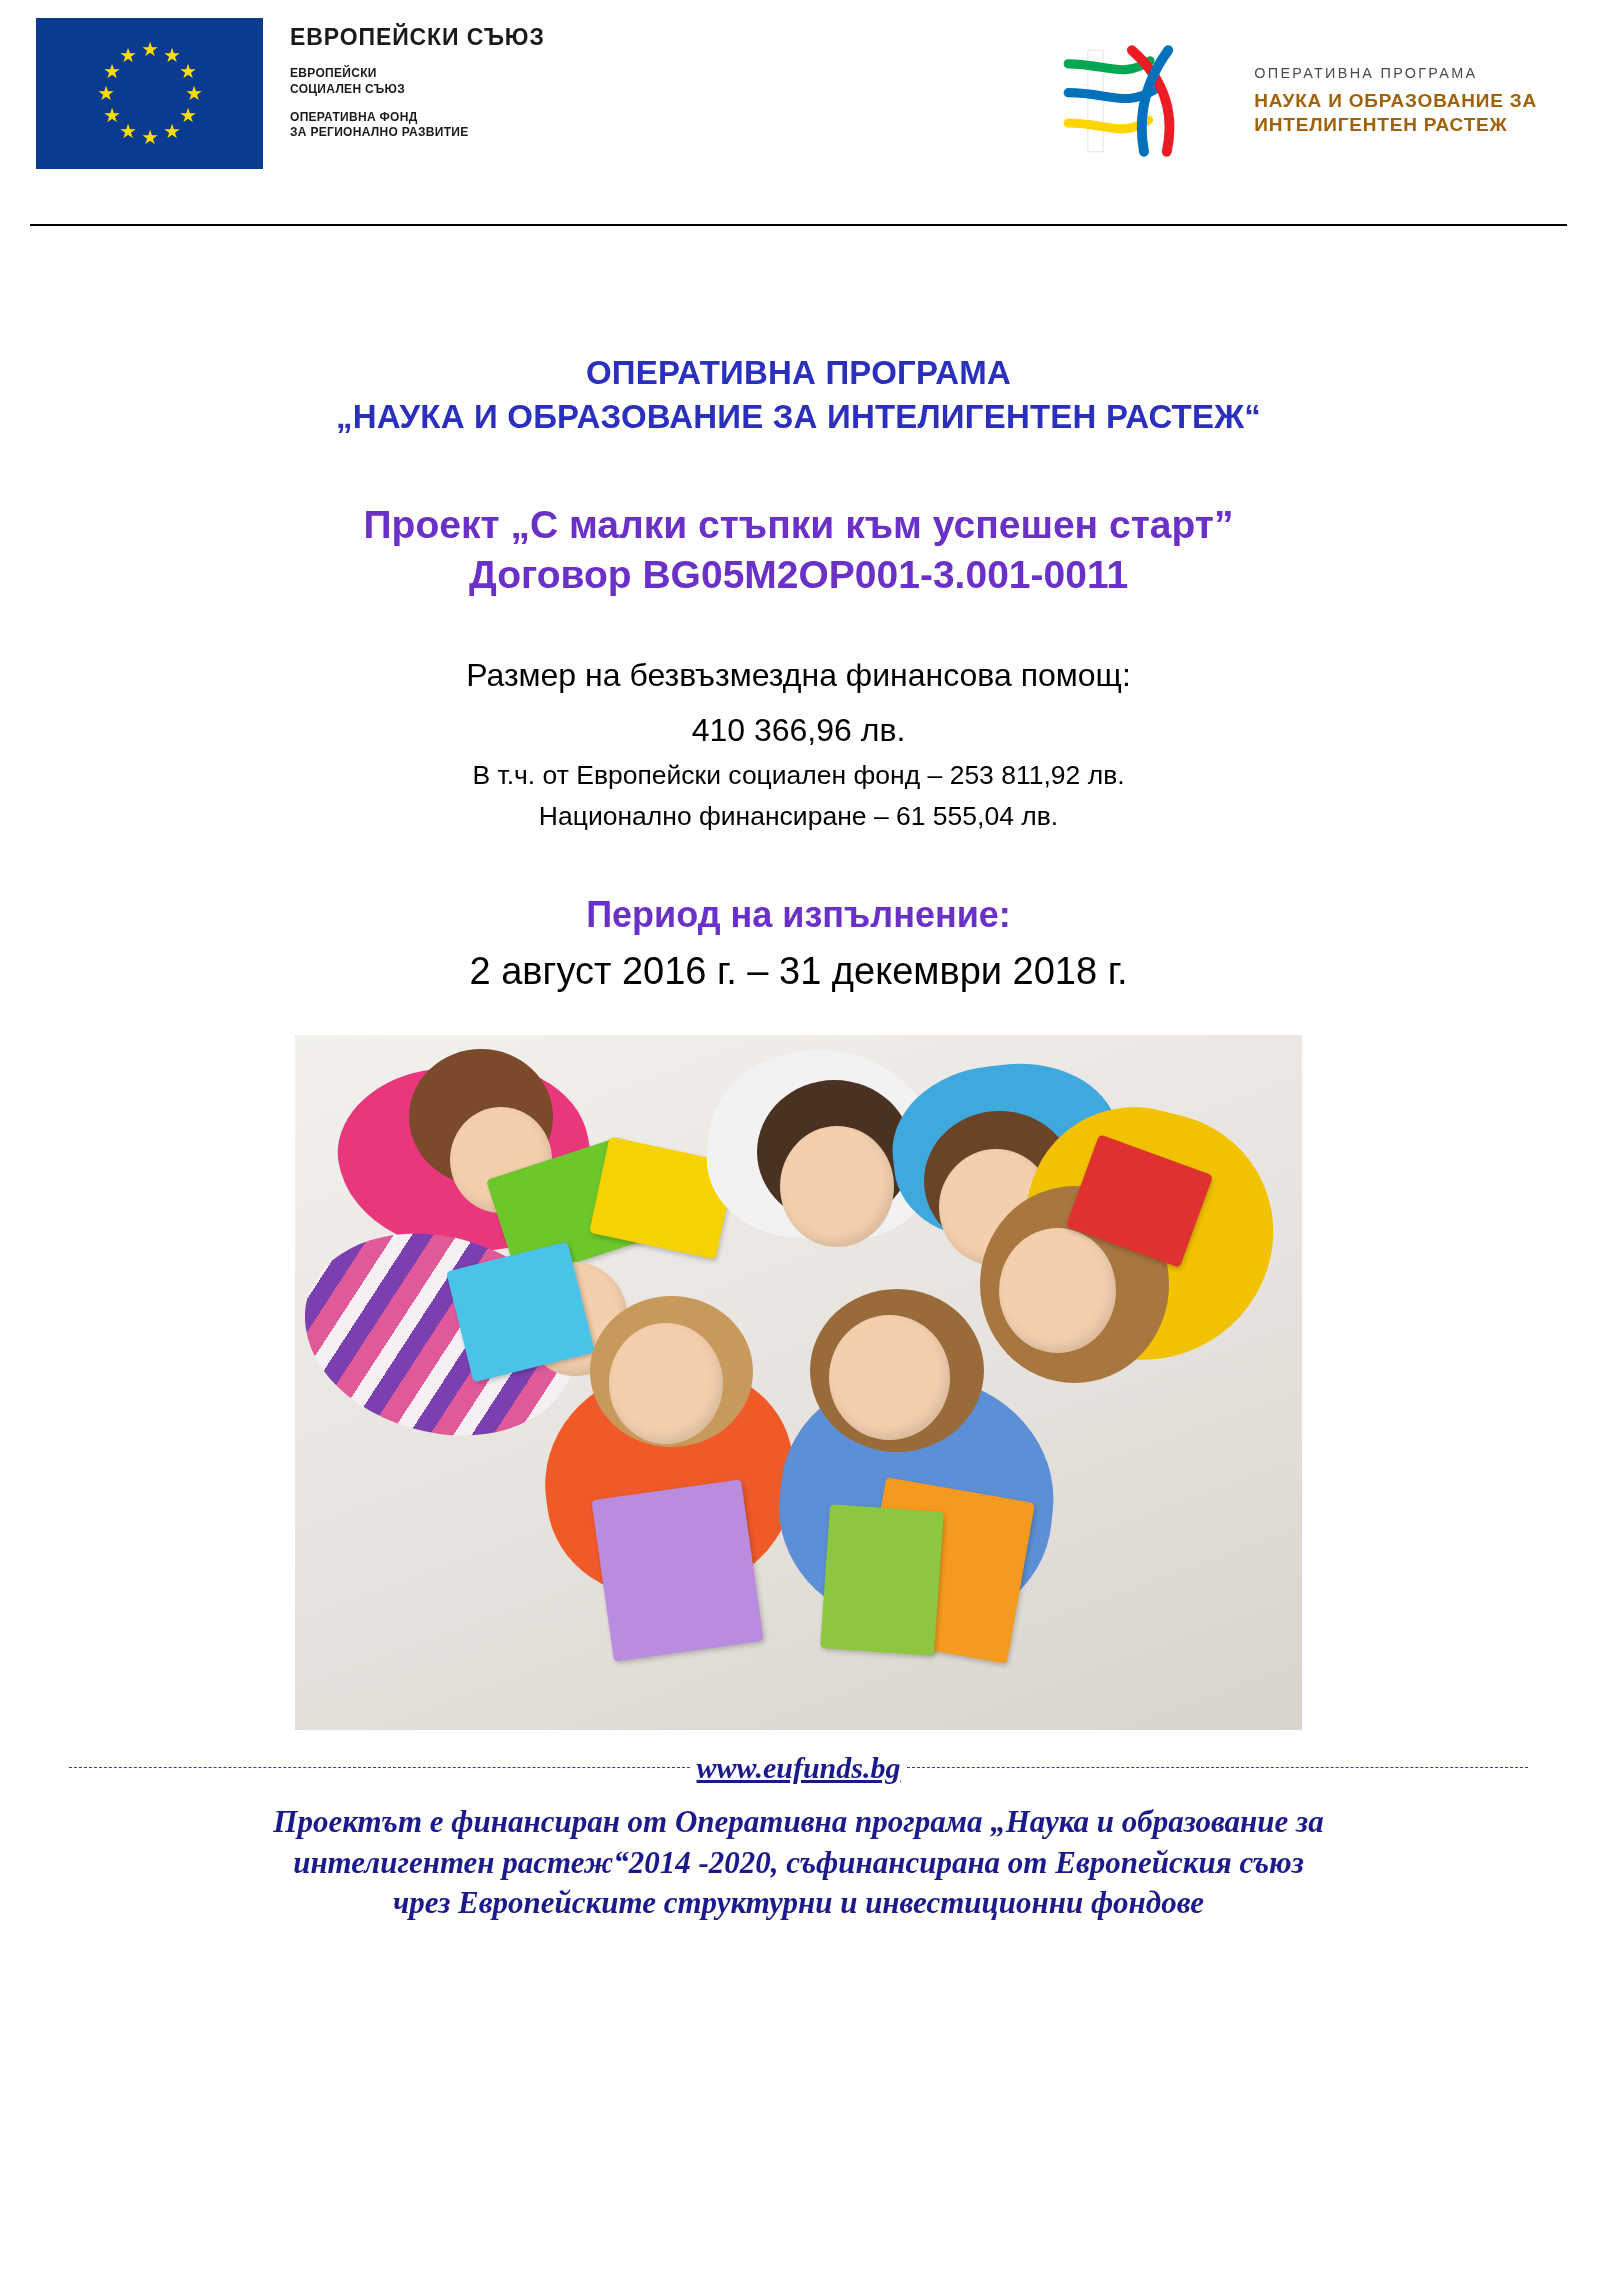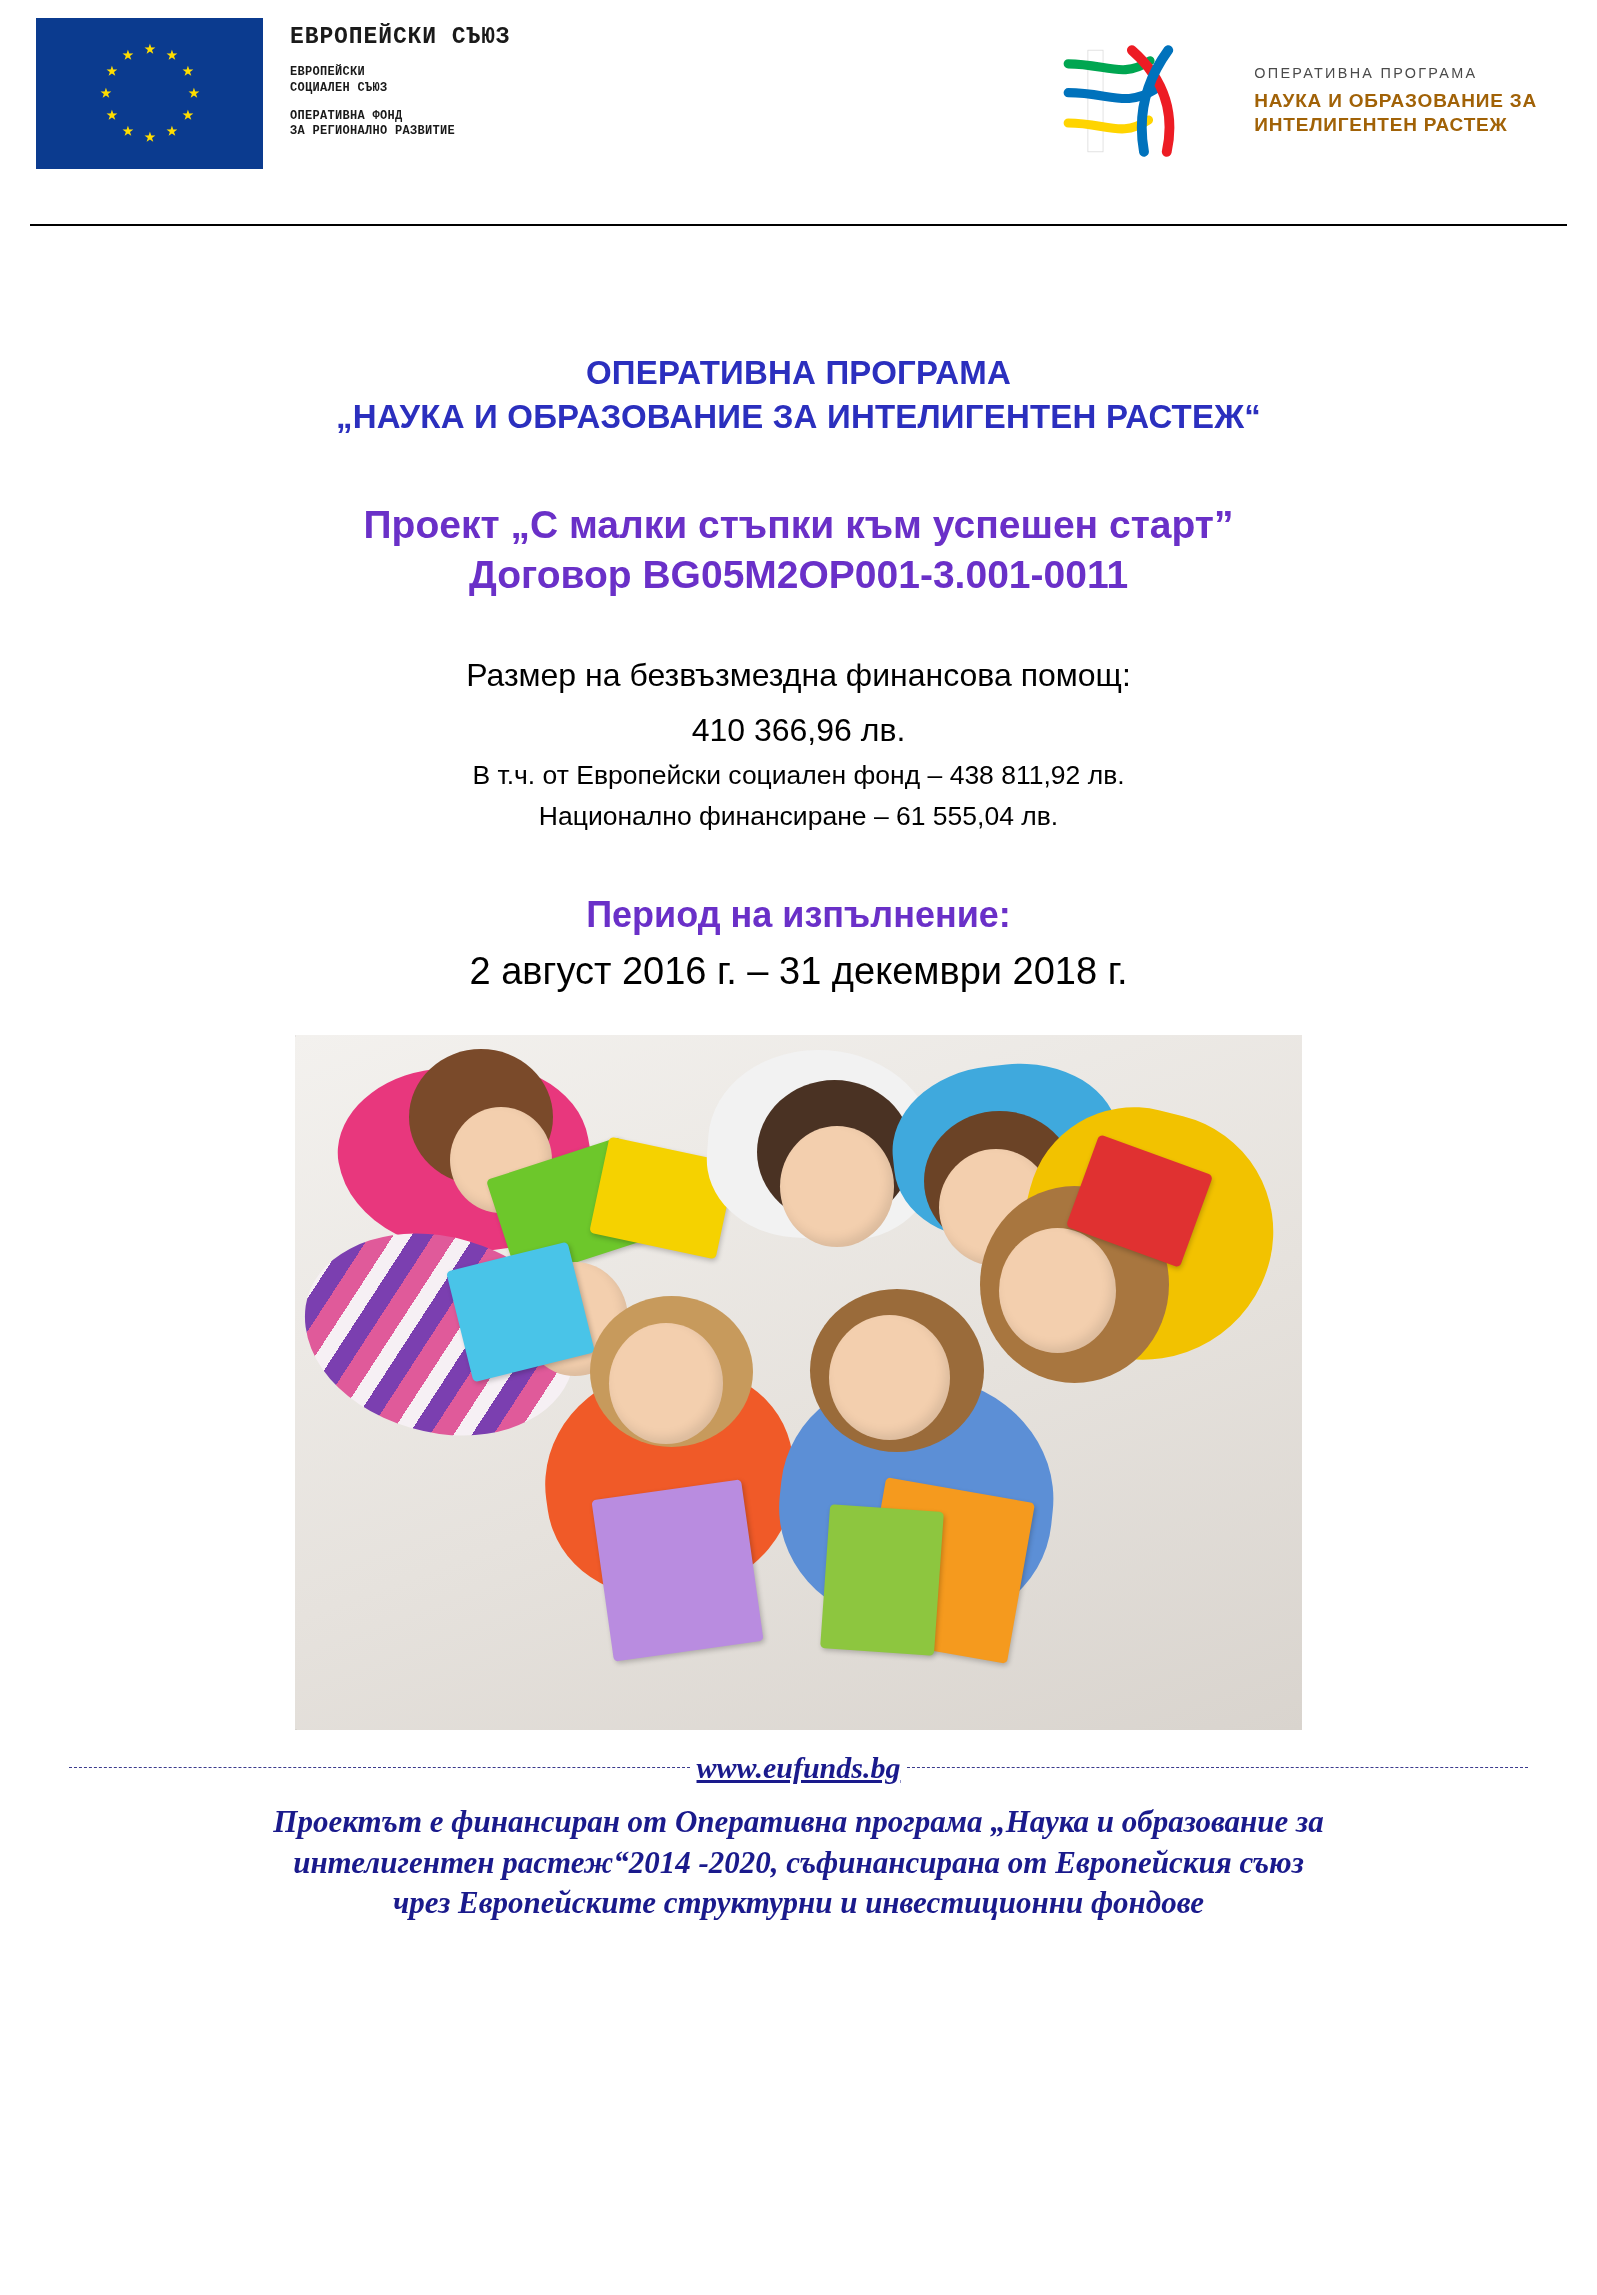--- a/index.html
+++ b/index.html
@@ -28,21 +28,20 @@
     align-items: flex-start;
     justify-content: space-between;
     width: 100%;
   }
 
   
   .eu-block {
     display: flex;
     align-items: flex-start;
     gap: 27px;
-    font-family: Liberation Mono, monospace;
   }
   .eu-flag {
     width: 227px;
     height: 151px;
     background: #0b3b8f;
     position: relative;
     flex: none;
   }
   .eu-star {
     position: absolute;
@@ -302,21 +301,21 @@
     <div>„НАУКА И ОБРАЗОВАНИЕ ЗА ИНТЕЛИГЕНТЕН РАСТЕЖ“</div>
   </div>
 
   <div class="project-block">
     <div>Проект „С малки стъпки към успешен старт”</div>
     <div>Договор  BG05M2OP001-3.001-0011</div>
   </div>
 
   <div class="grant-title">Размер на безвъзмездна финансова помощ:</div>
   <div class="grant-amount">410 366,96 лв.</div>
-  <div class="grant-line">В т.ч. от Европейски социален фонд – 438 811,92 лв.</div>
+  <div class="grant-line">В т.ч. от Европейски социален фонд – 253 811,92 лв.</div>
   <div class="grant-line">Национално финансиране – 61 555,04 лв.</div>
 
   <div class="period-title">Период на изпълнение:</div>
   <div class="period-value">2 август 2016 г. – 31 декември 2018 г.</div>
 
   <div class="photo-wrap">
     <div class="floor"></div>
 
     <div class="kid" style="left:45px; top:30px; width:250px; height:189px; background:#e8377d; border-radius:40% 50% 40% 60%; transform:rotate(-10deg);"></div>
     <div class="hair" style="left:114px; top:13.6px; width:144px; height:136px; background:#7a4a2a;"></div>

